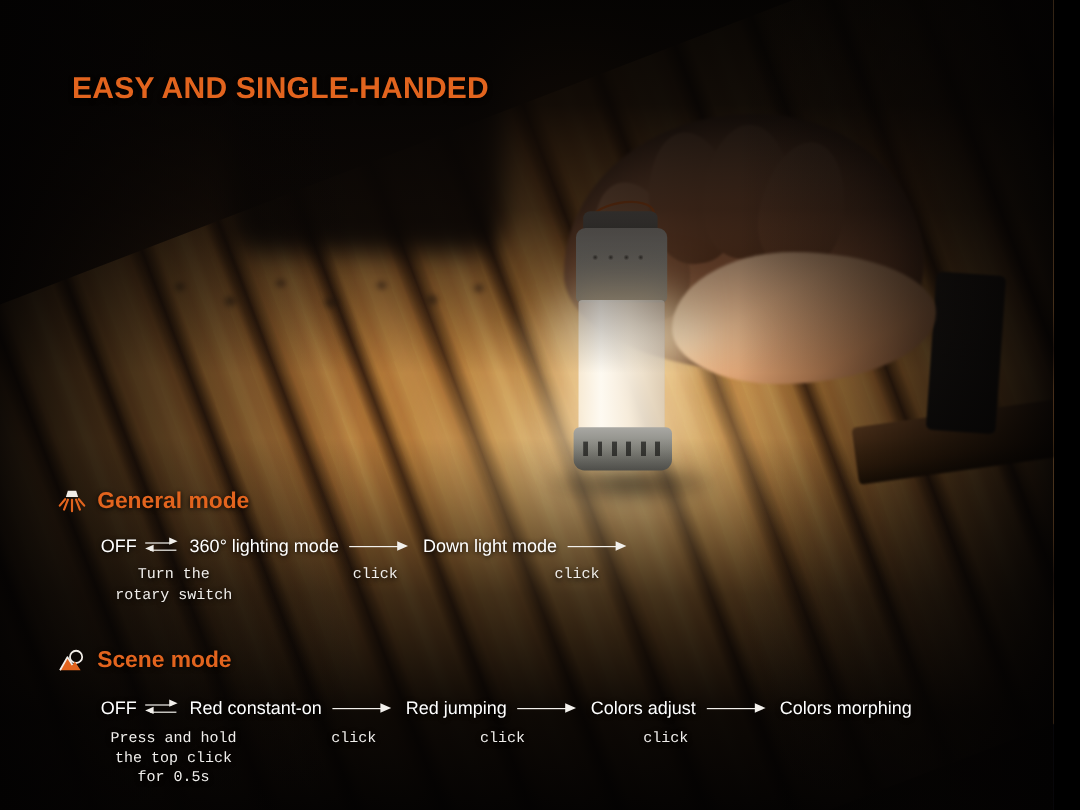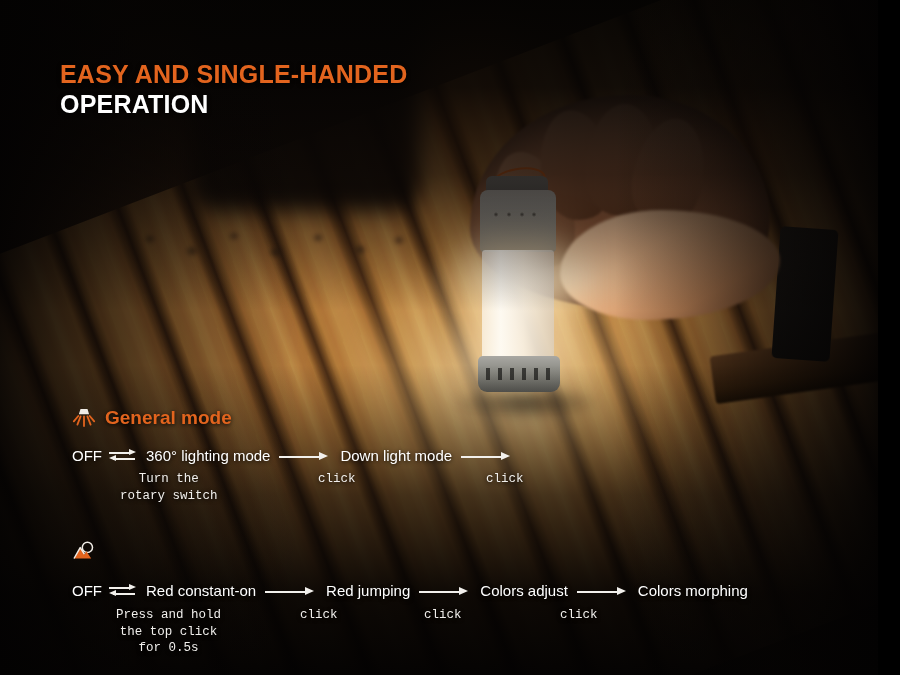--- a/index.html
+++ b/index.html
@@ -267,21 +267,21 @@
     text-shadow: 0 1px 4px rgba(0,0,0,0.9);
   }
   .headline .l2 {
     display: block;
     font-size: 25px;
     font-weight: bold;
     color: #ffffff;
     text-shadow: 0 1px 4px rgba(0,0,0,0.9);
   }
 
-  .section { position: absolute; left: 72px; }
+  .section { position: absolute; left: 48px; }
   .sec-general { top: 405px; }
   .sec-scene   { top: 538px; }
 
   .sec-head {
     display: flex;
     align-items: center;
     gap: 9px;
     height: 26px;
   }
   .sec-title {
@@ -293,22 +293,23 @@
   .sec-note {
     margin-top: 3px;
     font-size: 13.5px;
     color: #f1efec;
     text-shadow: 0 1px 4px rgba(0,0,0,0.95);
     white-space: nowrap;
   }
 
   .flow {
     display: flex;
-    align-items: flex-end;
+    align-items: center;
     white-space: nowrap;
+    margin-left: 36px;
   }
   .sec-general .flow { margin-top: 16px; }
   .sec-scene   .flow { margin-top: 18px; }
 
   .step {
     font-size: 15px;
     color: #ffffff;
     text-shadow: 0 1px 4px rgba(0,0,0,0.95);
   }
 
@@ -426,21 +427,20 @@
     <div class="bg-vig-top"></div>
     <div class="bg-vig-bottom"></div>
     <div class="bg-vig-left"></div>
     <div class="bg-vig-right"></div>
   </div>
 
   <div class="overlay">
 
     <div class="headline">
       <span class="l1">EASY AND SINGLE-HANDED</span>
-      <span class="l2">OPERATION</span>
     </div>
 
     <div class="section sec-general">
       <div class="sec-head">
         <span class="icon-wrap">
           <svg width="24" height="24" viewBox="0 0 24 24">
             <path d="M8.5 3 h7 l1.6 5.2 h-10.2 z" fill="#f0ece6"></path>
             <g stroke="#e2641e" stroke-width="1.8" stroke-linecap="round">
               <line x1="12" y1="10.5" x2="12" y2="20"></line>
               <line x1="8.6" y1="10.4" x2="5.4" y2="18.6"></line>
@@ -478,20 +478,21 @@
 
     <div class="section sec-scene">
       <div class="sec-head">
         <span class="icon-wrap">
           <svg width="24" height="24" viewBox="0 0 24 24">
             <circle cx="15.4" cy="8.4" r="5.1" fill="none" stroke="#f0ece6" stroke-width="1.5"></circle>
             <path d="M2 19.5 L8.2 8.6 L12.4 15.2 L14.4 12.2 L19.2 19.5 Z" fill="#e2641e"></path>
             <path d="M2 19.5 L8.2 8.6 L12.4 15.2" fill="none" stroke="#f0ece6" stroke-width="1.5" stroke-linejoin="round"></path>
           </svg>
         </span>
+        <span class="sec-title">Scene mode</span>
       </div>
 
       <div class="flow">
         <span class="step">OFF</span>
         <span class="arrow2">
           <span class="top-line"></span>
             <span class="top-head"></span>
           <span class="bot-line"></span>
             <span class="bot-head"></span>
         </span>

